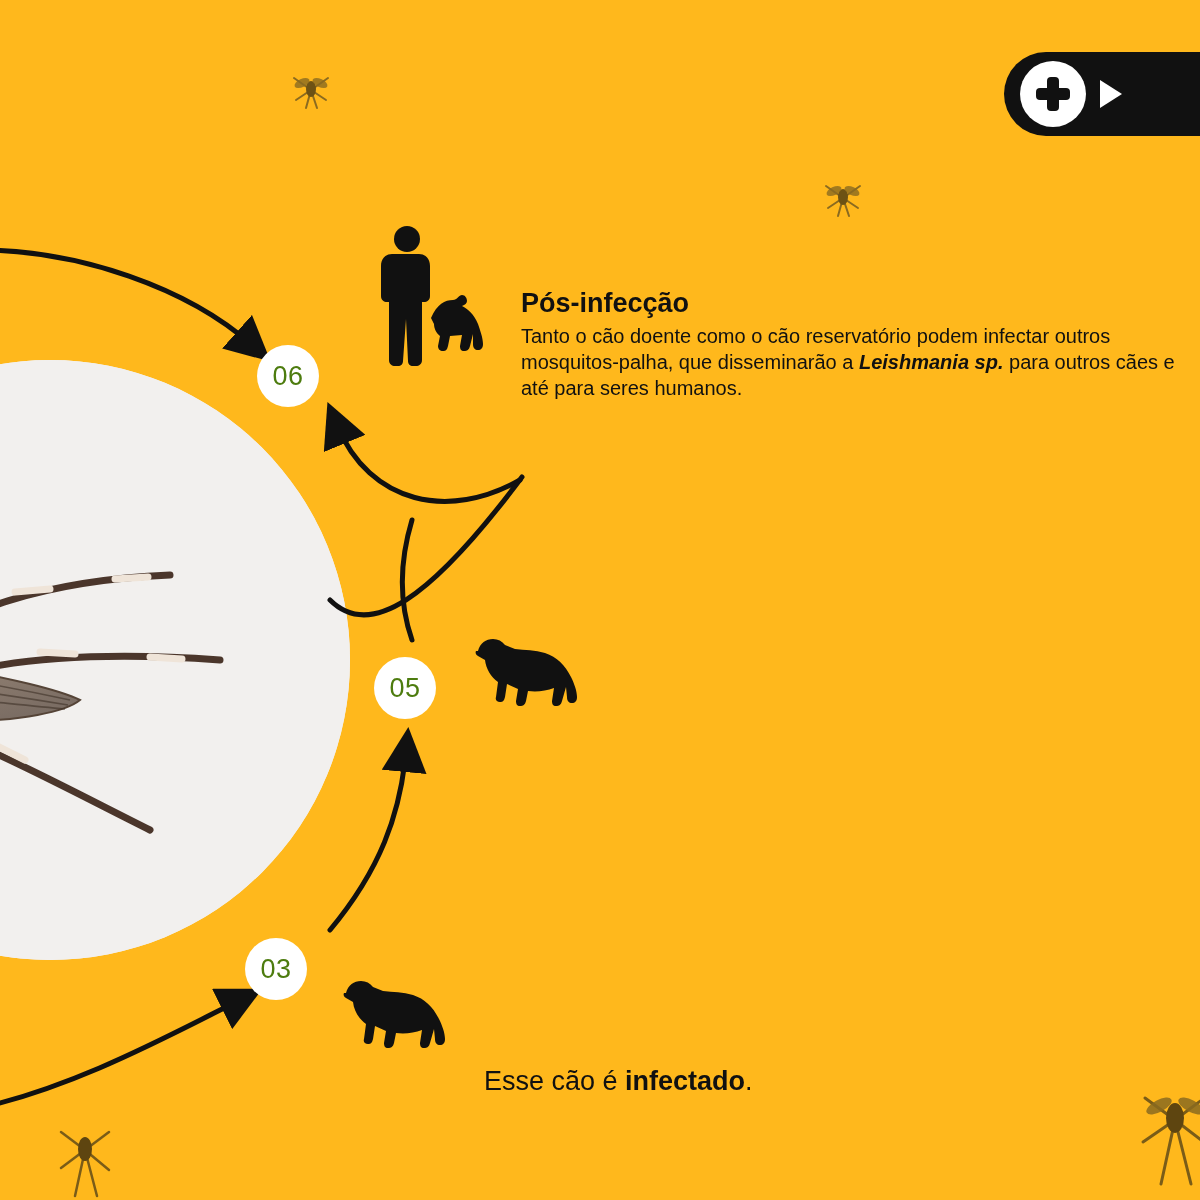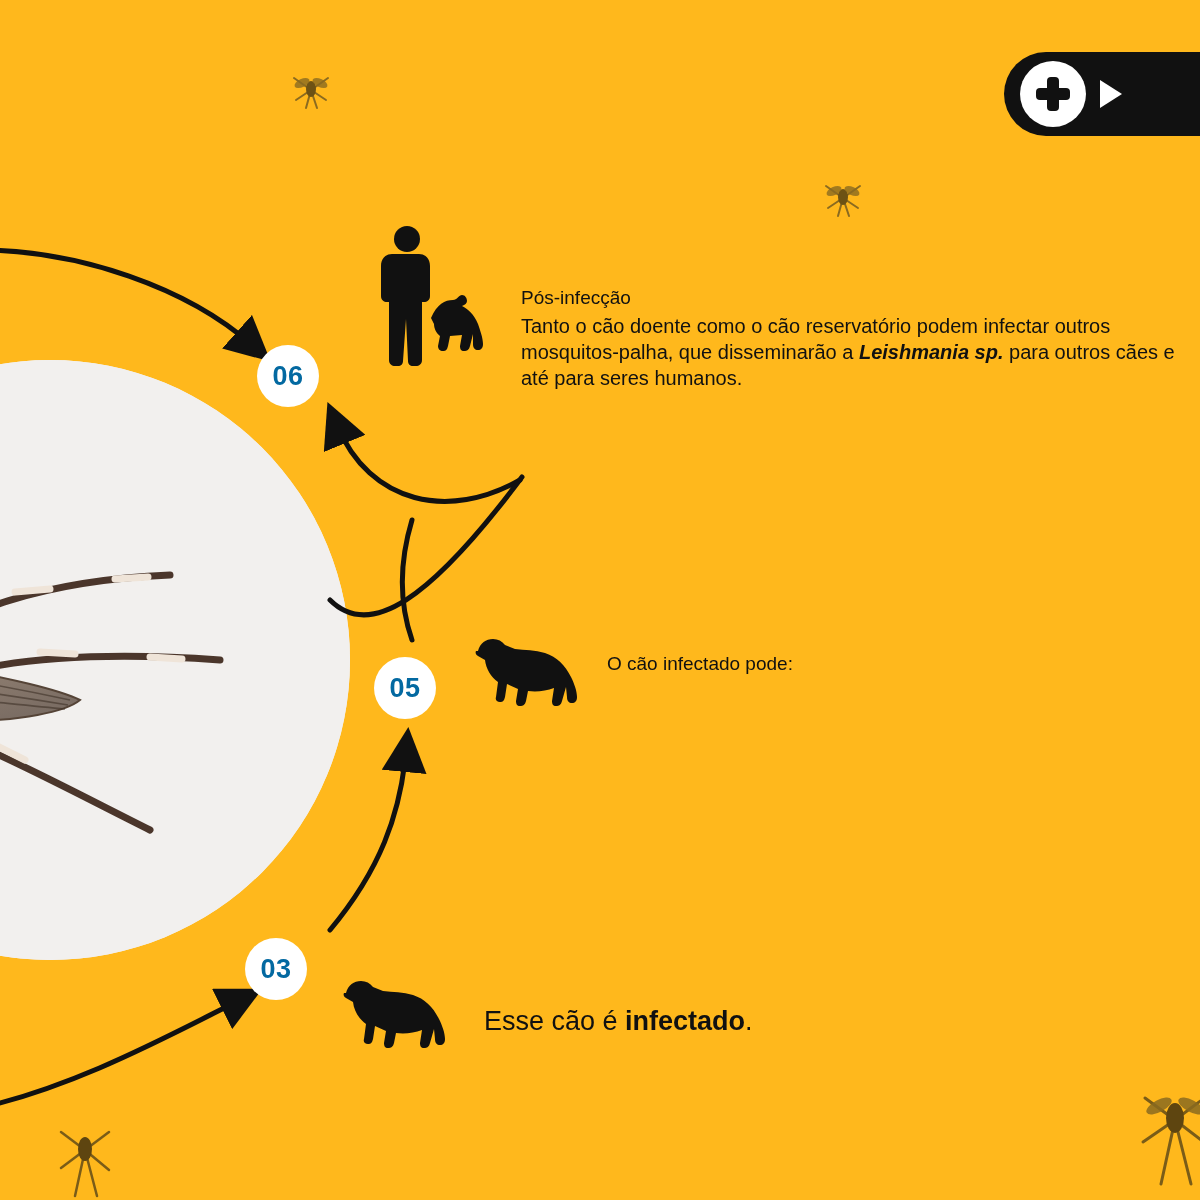--- a/index.html
+++ b/index.html
@@ -97,22 +97,22 @@
     pointer-events: none;
   }
 
   
   .step-badge {
     position: absolute;
     width: 62px;
     height: 62px;
     border-radius: 50%;
     background: #ffffff;
-    color: #0369a1;
-    font-weight: bold;
+    color: #4d7c0f;
+    font-weight: normal;
     font-size: 27px;
     letter-spacing: 0.5px;
     display: flex;
     align-items: center;
     justify-content: center;
     z-index: 25;
     text-align: center;
   }
   #badge-06 { left: 257px; top: 345px; }
   #badge-05 { left: 374px; top: 657px; }
@@ -128,34 +128,34 @@
   #icon-dog-04  { left: 338px; top: 975px; }
 
   
   .text-block {
     position: absolute;
     z-index: 30;
     color: #111111;
     line-height: 1.30;
   }
   .text-block .heading {
-    font-weight: normal;
-    font-size: 19px;
+    font-weight: bold;
+    font-size: 27px;
     margin-bottom: 2px;
   }
   .text-block .body {
     font-size: 20px;
     font-weight: 400;
   }
   .text-block .body i { font-style: italic; font-weight: bold; }
   .text-block .body b { font-weight: bold; }
 
   #text-06 { left: 521px; top: 286px; width: 660px; }
   #text-05 { left: 607px; top: 652px; width: 560px; }
-  #text-04 { left: 484px; top: 1004px; width: 520px; font-size: 27px; }
+  #text-04 { left: 484px; top: 1064px; width: 520px; font-size: 27px; }
   #text-04 .body { font-size: 27px; }
 
   
   .fly { position: absolute; z-index: 8; }
   #fly-1 { left: 288px; top: 70px; }
   #fly-2 { left: 820px; top: 178px; }
   #fly-3 { left: 1135px; top: 1080px; }
   #fly-4 { left: 55px; top: 1120px; }
 </style>
 </head>
@@ -266,21 +266,20 @@
 
   <div class="icon-art" id="icon-dog-05">
     <svg width="115" height="85" viewBox="0 0 115 85">
       <g fill="#111111">
         <path d="M8 18 c2-8 8-12 15-12 c5 0 9 2 12 6 l10 4 c10 1 20 1 30 4 c12 4 20 12 26 24 c3 6 6 14 6 20 c0 4-2 6-5 6 c-3 0-5-2-5-6 l-1-10 -4 14 c-1 4-3 5-6 5 c-3 0-4-2-4-5 l2-13 c-8 3-17 4-26 3 l-2 10 c-1 4-3 5-6 5 c-3 0-4-2-4-5 l2-12 -11-5 -2 13 c-1 4-2 5-5 5 c-3 0-5-2-4-5 l2-15 c-7-5-12-13-13-22 l-7-4 c-2-1-3-3-2-5 z"></path>
       </g>
     </svg>
   </div>
   <div class="step-badge" id="badge-05">05</div>
   <div class="text-block" id="text-05">
-    <div class="heading">O cão infectado pode:</div>
   </div>
 
   <div class="icon-art" id="icon-dog-04">
     <svg width="115" height="85" viewBox="0 0 115 85">
       <g fill="#111111">
         <path d="M8 18 c2-8 8-12 15-12 c5 0 9 2 12 6 l10 4 c10 1 20 1 30 4 c12 4 20 12 26 24 c3 6 6 14 6 20 c0 4-2 6-5 6 c-3 0-5-2-5-6 l-1-10 -4 14 c-1 4-3 5-6 5 c-3 0-4-2-4-5 l2-13 c-8 3-17 4-26 3 l-2 10 c-1 4-3 5-6 5 c-3 0-4-2-4-5 l2-12 -11-5 -2 13 c-1 4-2 5-5 5 c-3 0-5-2-4-5 l2-15 c-7-5-12-13-13-22 l-7-4 c-2-1-3-3-2-5 z"></path>
       </g>
     </svg>
   </div>
   <div class="step-badge" id="badge-04">03</div>

